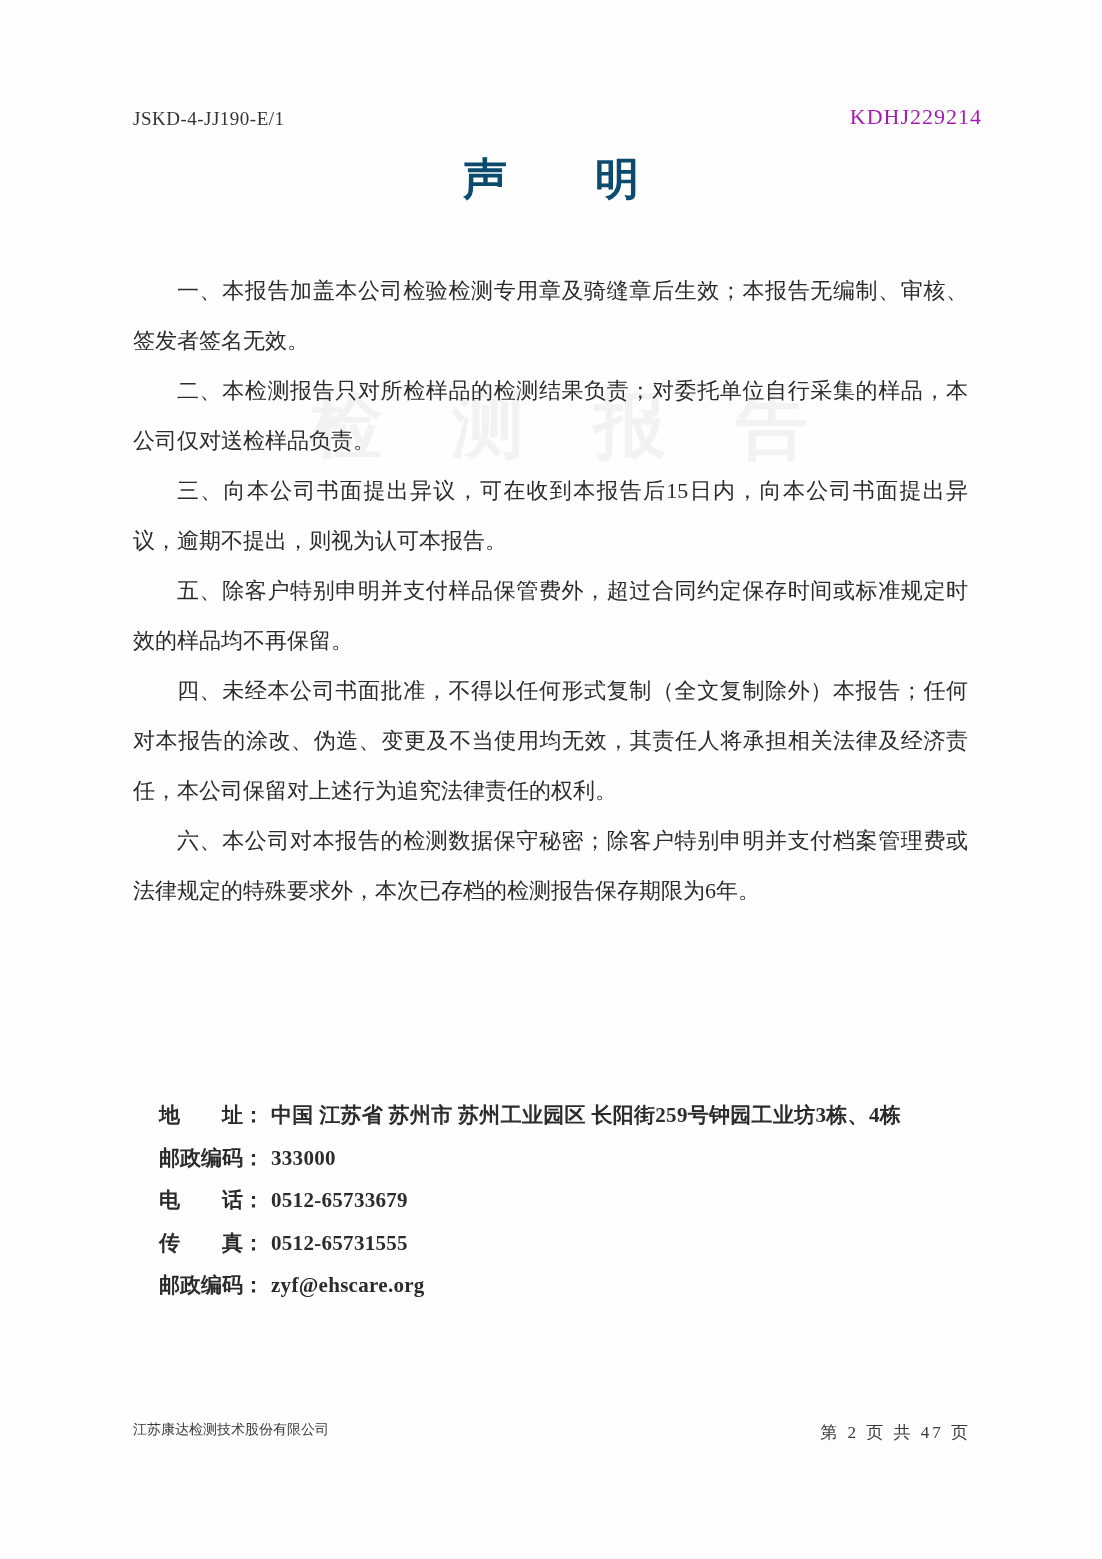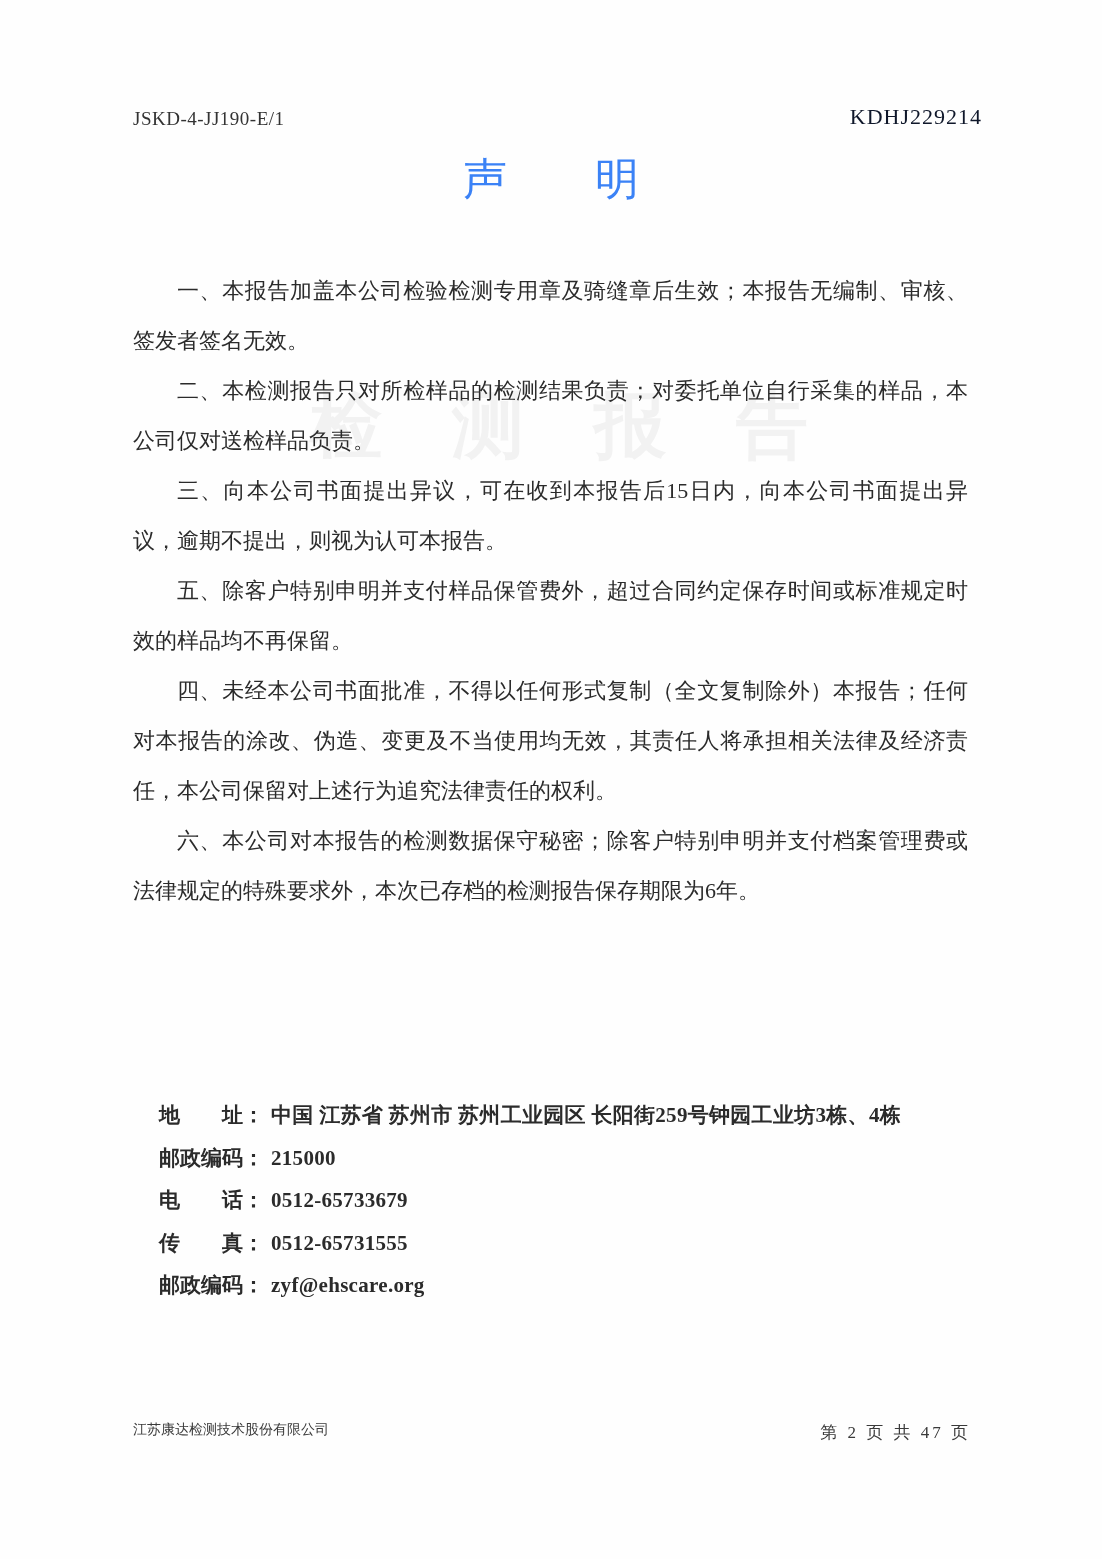--- a/index.html
+++ b/index.html
@@ -21,31 +21,31 @@
     font-size: 19px;
     letter-spacing: 0.5px;
     color: #333;
   }
   .header-right {
     position: absolute;
     right: 120px;
     top: 104px;
     font-size: 22px;
     letter-spacing: 1px;
-    color: #0f172a;
+    color: #a21caf;
   }
   .doc-title {
     position: absolute;
     left: 0;
     top: 150px;
     width: 100%;
     text-align: center;
     font-size: 44px;
-    font-weight: normal;
-    color: #3b82f6;
+    font-weight: bold;
+    color: #0c4a6e;
   }
   .ghost-watermark {
     position: absolute;
     left: 310px;
     top: 378px;
     font-size: 72px;
     font-weight: bold;
     color: #404040;
     opacity: 0.06;
     letter-spacing: 26px;
@@ -115,21 +115,21 @@
     <p>五、除客户特别申明并支付样品保管费外，超过合同约定保存时间或标准规定时效的样品均不再保留。</p>
     <p>四、未经本公司书面批准，不得以任何形式复制（全文复制除外）本报告；任何对本报告的涂改、伪造、变更及不当使用均无效，其责任人将承担相关法律及经济责任，本公司保留对上述行为追究法律责任的权利。</p>
     <p>六、本公司对本报告的检测数据保守秘密；除客户特别申明并支付档案管理费或法律规定的特殊要求外，本次已存档的检测报告保存期限为6年。</p>
   </div>
 
   <div class="contact-block">
     <div class="contact-row">
       <span class="contact-label">地　　址：</span><span class="contact-value">中国 江苏省 苏州市 苏州工业园区 长阳街259号钟园工业坊3栋、4栋</span>
     </div>
     <div class="contact-row">
-      <span class="contact-label">邮政编码：</span><span class="contact-value">215000</span>
+      <span class="contact-label">邮政编码：</span><span class="contact-value">333000</span>
     </div>
     <div class="contact-row">
       <span class="contact-label">电　　话：</span><span class="contact-value">0512-65733679</span>
     </div>
     <div class="contact-row">
       <span class="contact-label">传　　真：</span><span class="contact-value">0512-65731555</span>
     </div>
     <div class="contact-row">
       <span class="contact-label">邮政编码：</span><span class="contact-value">zyf@ehscare.org</span>
     </div>

